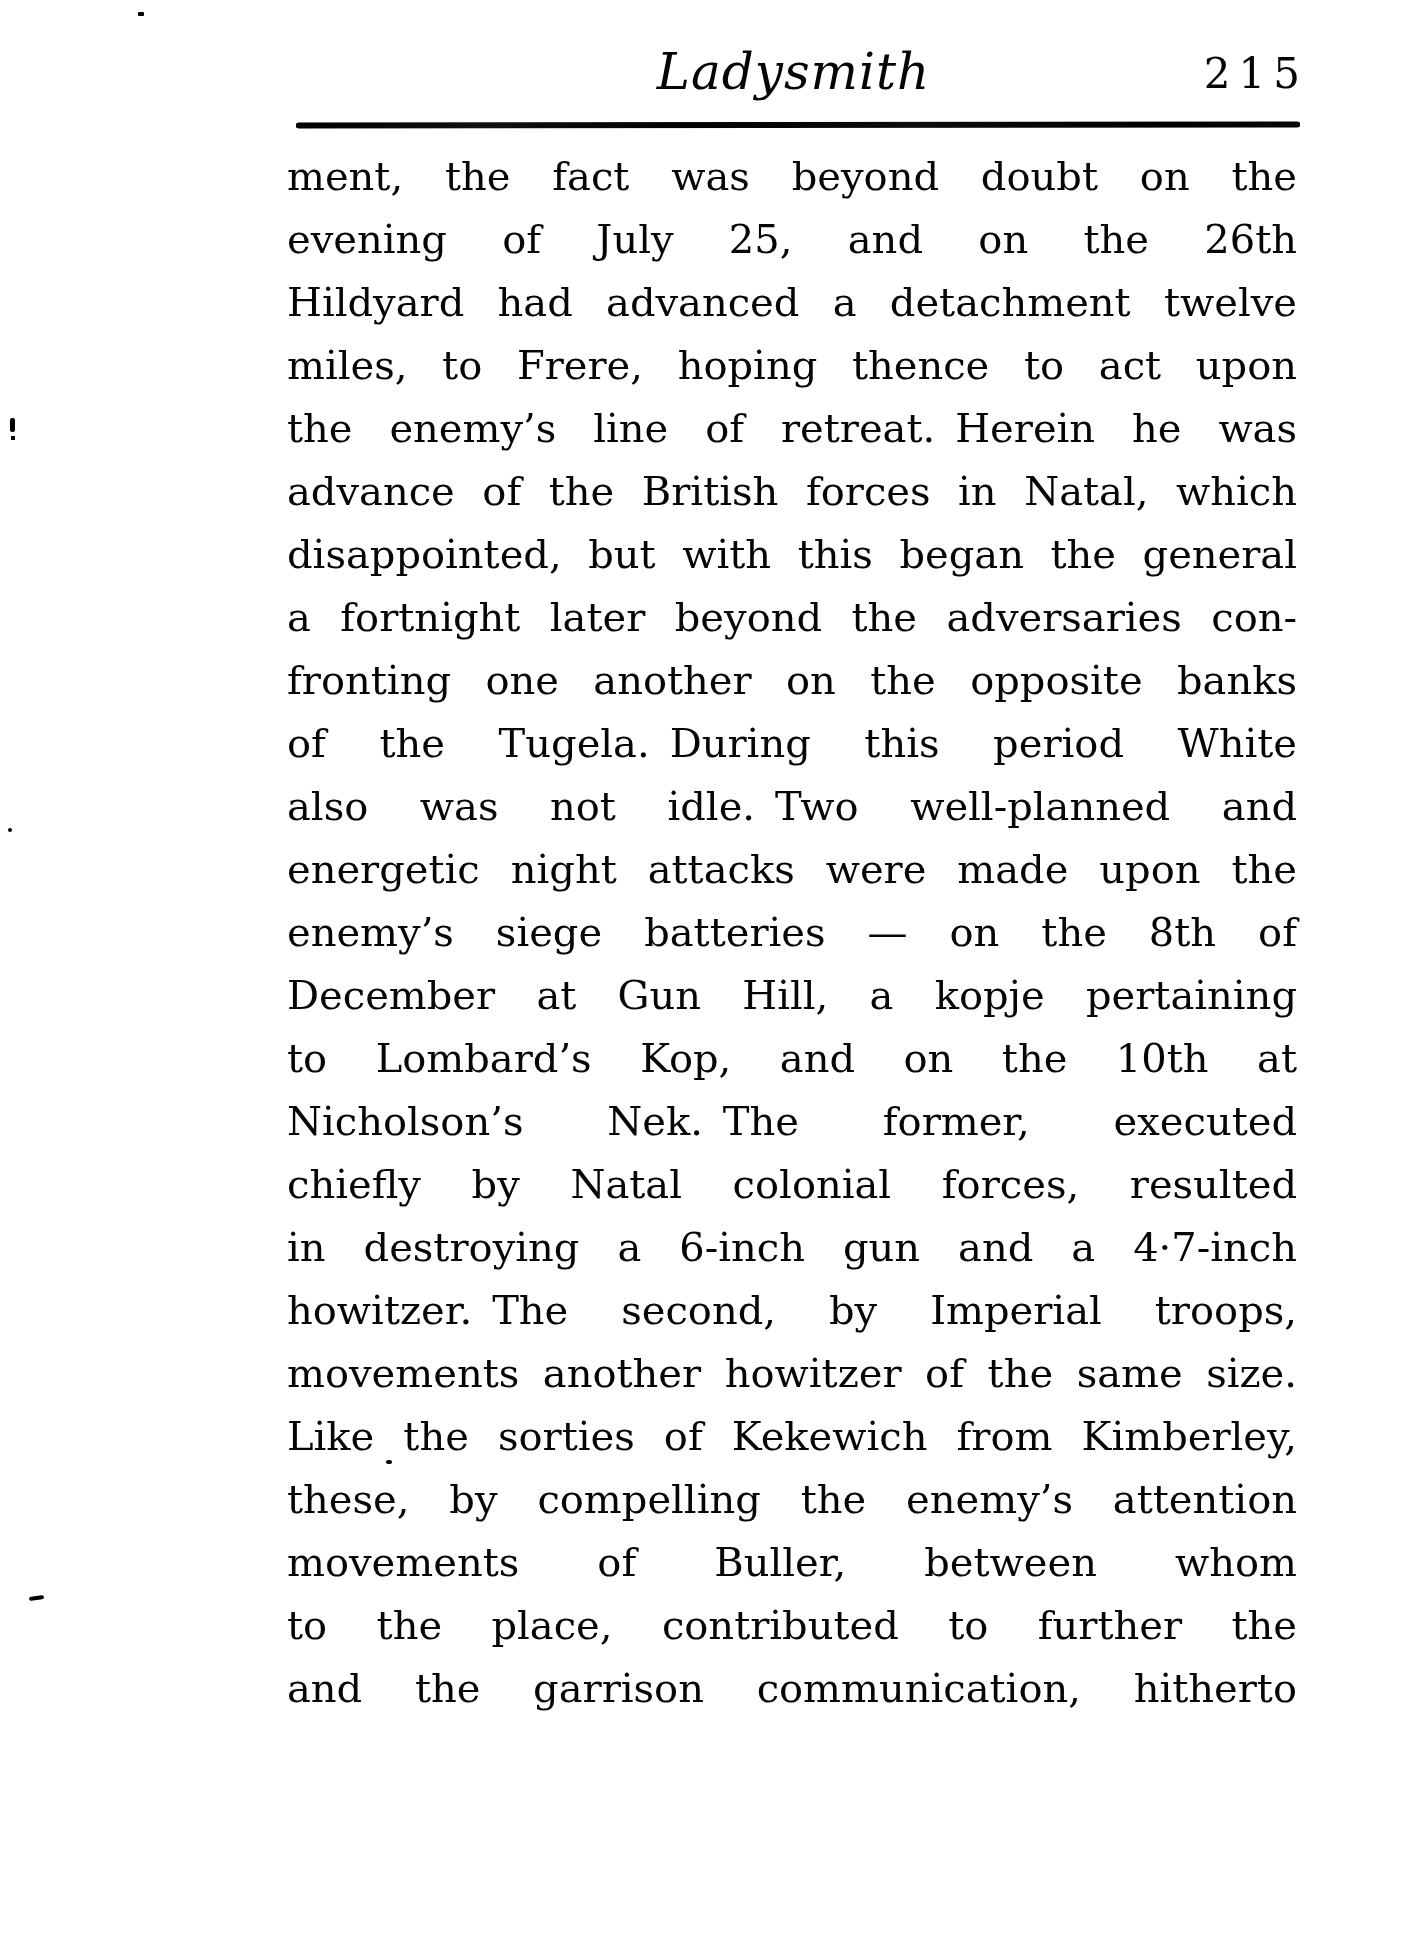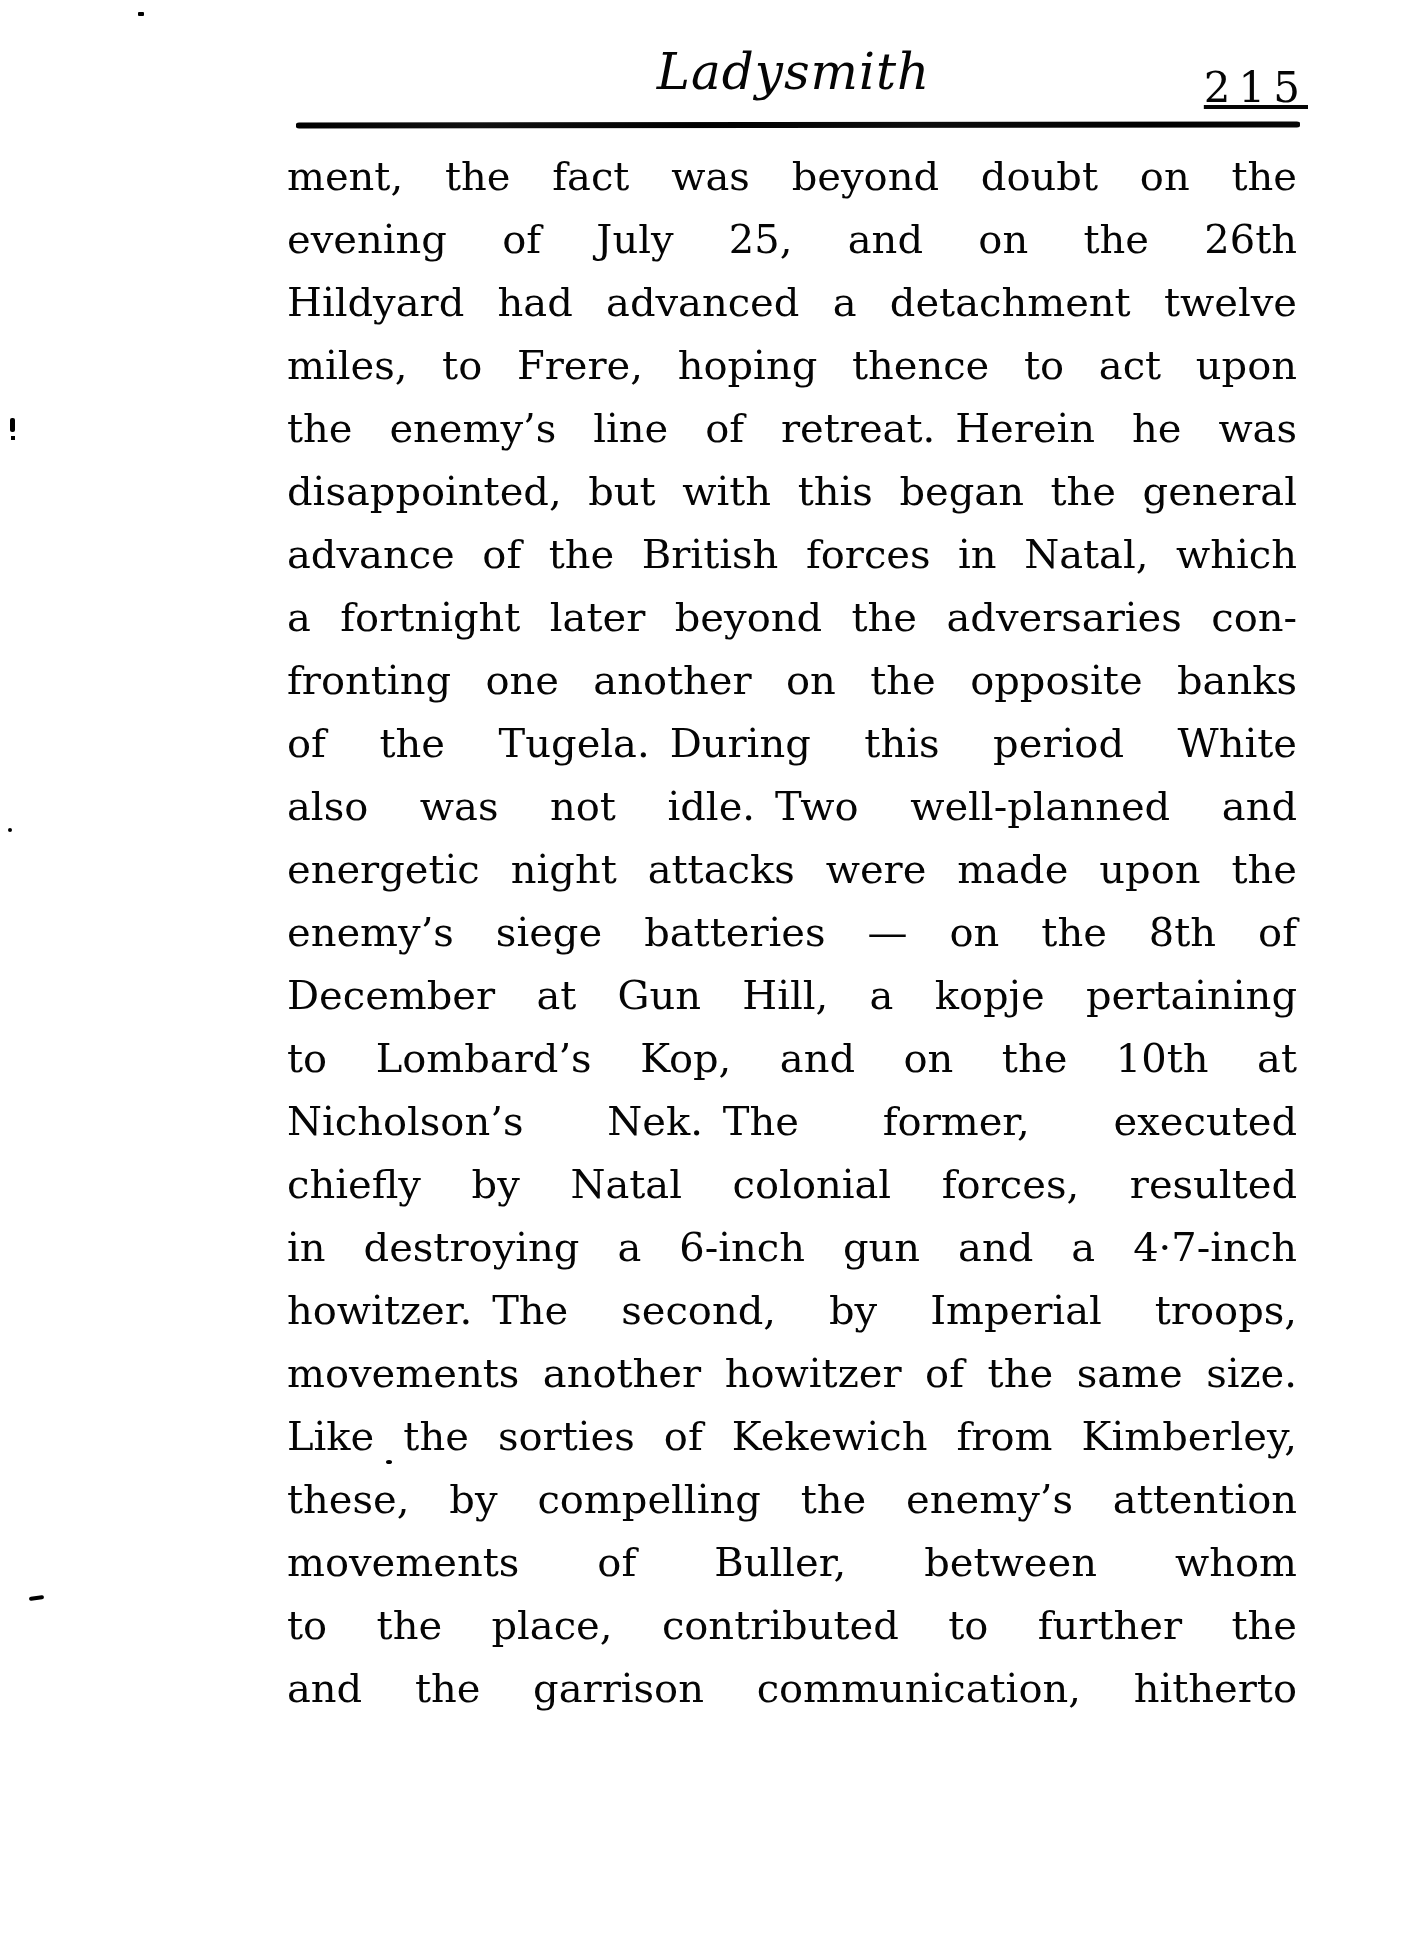--- a/index.html
+++ b/index.html
@@ -27,27 +27,26 @@
     top: 2px;
     font-style: italic;
     font-size: 50px;
     line-height: 60px;
     letter-spacing: 1px;
     white-space: nowrap;
   }
   .page-num {
     position: absolute;
     right: 0;
-    top: 24px;
+    top: 10px;
     font-size: 42px;
     line-height: 48px;
     letter-spacing: 8px;
     margin-right: -8px;
     white-space: nowrap;
-    text-decoration: underline;
   }
   .rule {
     position: absolute;
     left: 296px;
     top: 122px;
     width: 1004px;
     height: 6px;
     background: linear-gradient(90deg, #000 0%, #111 18%, #000 40%, #0d0d0d 62%, #000 85%, #070707 100%);
     border-radius: 3px / 2px;
     transform: rotate(-0.06deg);
@@ -88,22 +87,22 @@
   </div>
 
   <div class="rule"></div>
 
   <div class="body-block">
       <div class="line">ment, the fact was beyond doubt on the</div>
       <div class="line">evening of July 25, and on the 26th</div>
       <div class="line">Hildyard had advanced a detachment twelve</div>
       <div class="line">miles, to Frere, hoping thence to act upon</div>
       <div class="line">the enemy’s line of retreat. Herein he was</div>
+      <div class="line">advance of the British forces in Natal, which</div>
       <div class="line">disappointed, but with this began the general</div>
-      <div class="line">advance of the British forces in Natal, which</div>
       <div class="line">a fortnight later beyond the adversaries con-</div>
       <div class="line">fronting one another on the opposite banks</div>
       <div class="line">of the Tugela. During this period White</div>
       <div class="line">also was not idle. Two well-planned and</div>
       <div class="line">energetic night attacks were made upon the</div>
       <div class="line">enemy’s siege batteries — on the 8th of</div>
       <div class="line">December at Gun Hill, a kopje pertaining</div>
       <div class="line">to Lombard’s Kop, and on the 10th at</div>
       <div class="line">Nicholson’s Nek. The former, executed</div>
       <div class="line">chiefly by Natal colonial forces, resulted</div>

